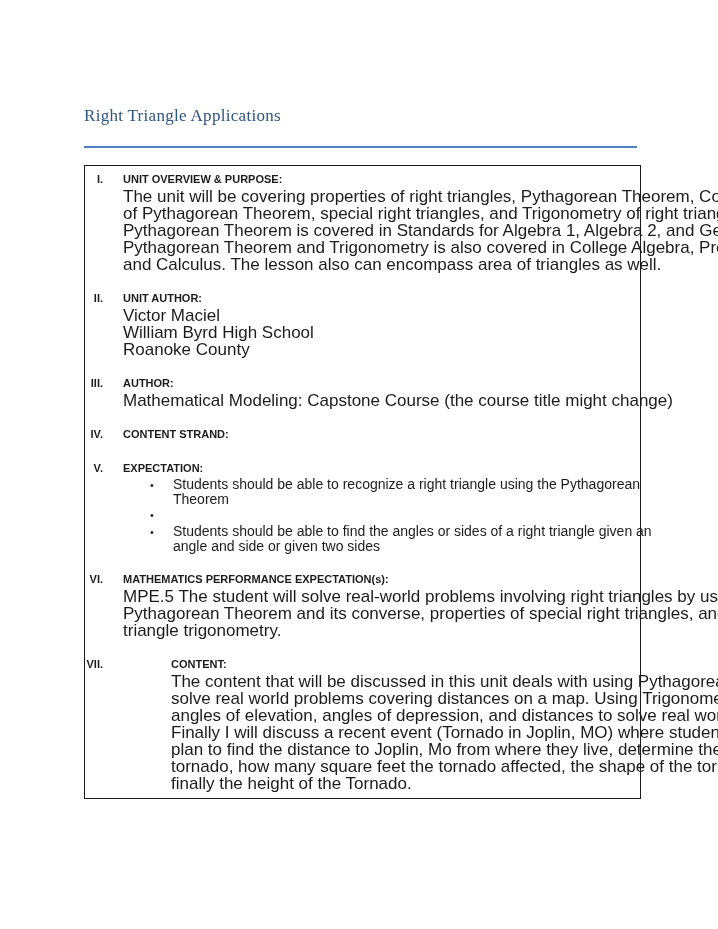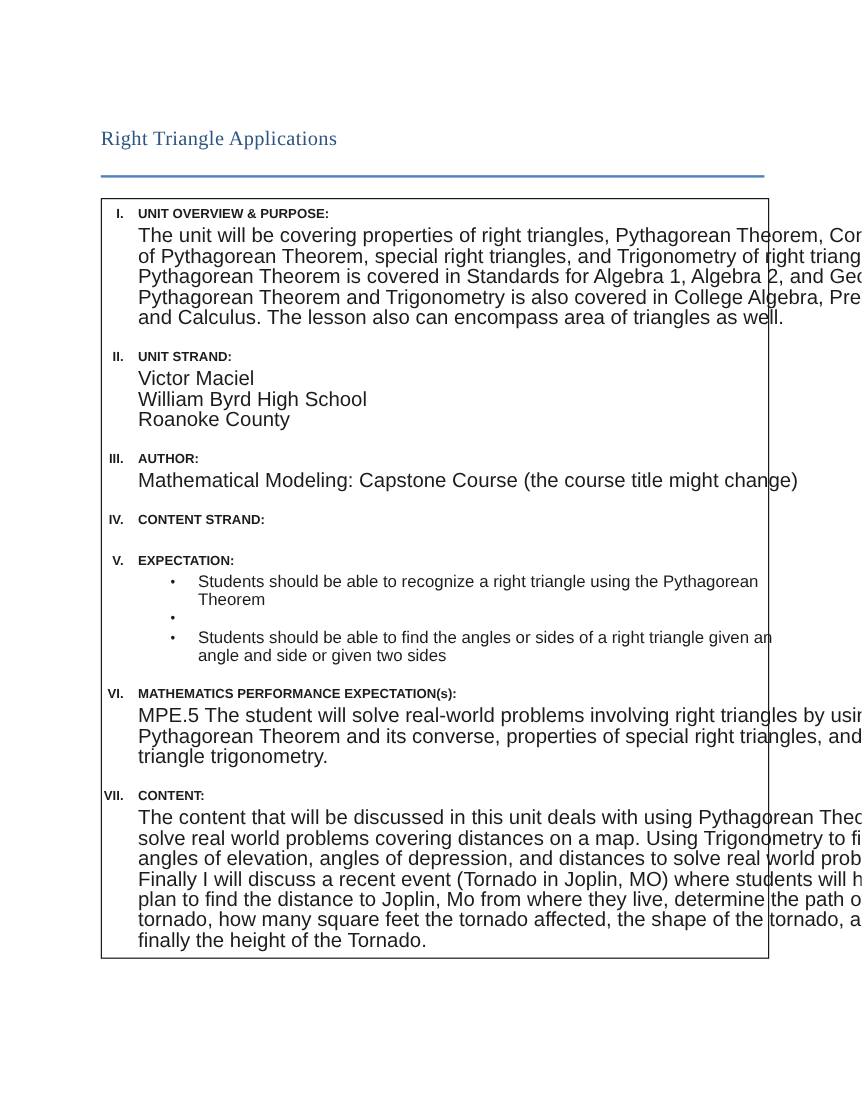--- a/index.html
+++ b/index.html
@@ -36,31 +36,31 @@
     top: 165px;
     width: 557px;
     border: 1px solid #1a1a1a;
     padding: 5px 6px 6px 0;
     background: #ffffff;
   }
   .section {
     display: flex;
     margin-bottom: 17px;
   }
-  .section:last-child { margin-bottom: 0; }
+  .section:last-child { margin-bottom: 0; gap: 48px; }
   .numeral {
     width: 18px;
     flex: 0 0 18px;
     text-align: right;
     font-weight: 700;
     font-size: 11px;
     line-height: 17px;
   }
   .sec-content {
-    margin-left: 12px;
+    margin-left: 20px;
     flex: 1;
     min-width: 0;
   }
   .sec-heading {
     font-weight: 700;
     font-size: 11px;
     line-height: 17px;
     white-space: pre;
   }
   .sec-body {
@@ -99,21 +99,21 @@
 of Pythagorean Theorem, special right triangles, and Trigonometry of right triangles.
 Pythagorean Theorem is covered in Standards for Algebra 1, Algebra 2, and Geometry.
 Pythagorean Theorem and Trigonometry is also covered in College Algebra, Pre-calculus,
 and Calculus. The lesson also can encompass area of triangles as well.</div>
     </div>
   </div>
 
   <div class="section">
     <div class="numeral">II.</div>
     <div class="sec-content">
-      <div class="sec-heading">UNIT STRAND:</div>
+      <div class="sec-heading">UNIT AUTHOR:</div>
       <div class="sec-body">Victor Maciel
 William Byrd High School
 Roanoke County</div>
     </div>
   </div>
 
   <div class="section">
     <div class="numeral">III.</div>
     <div class="sec-content">
       <div class="sec-heading">AUTHOR:</div>

